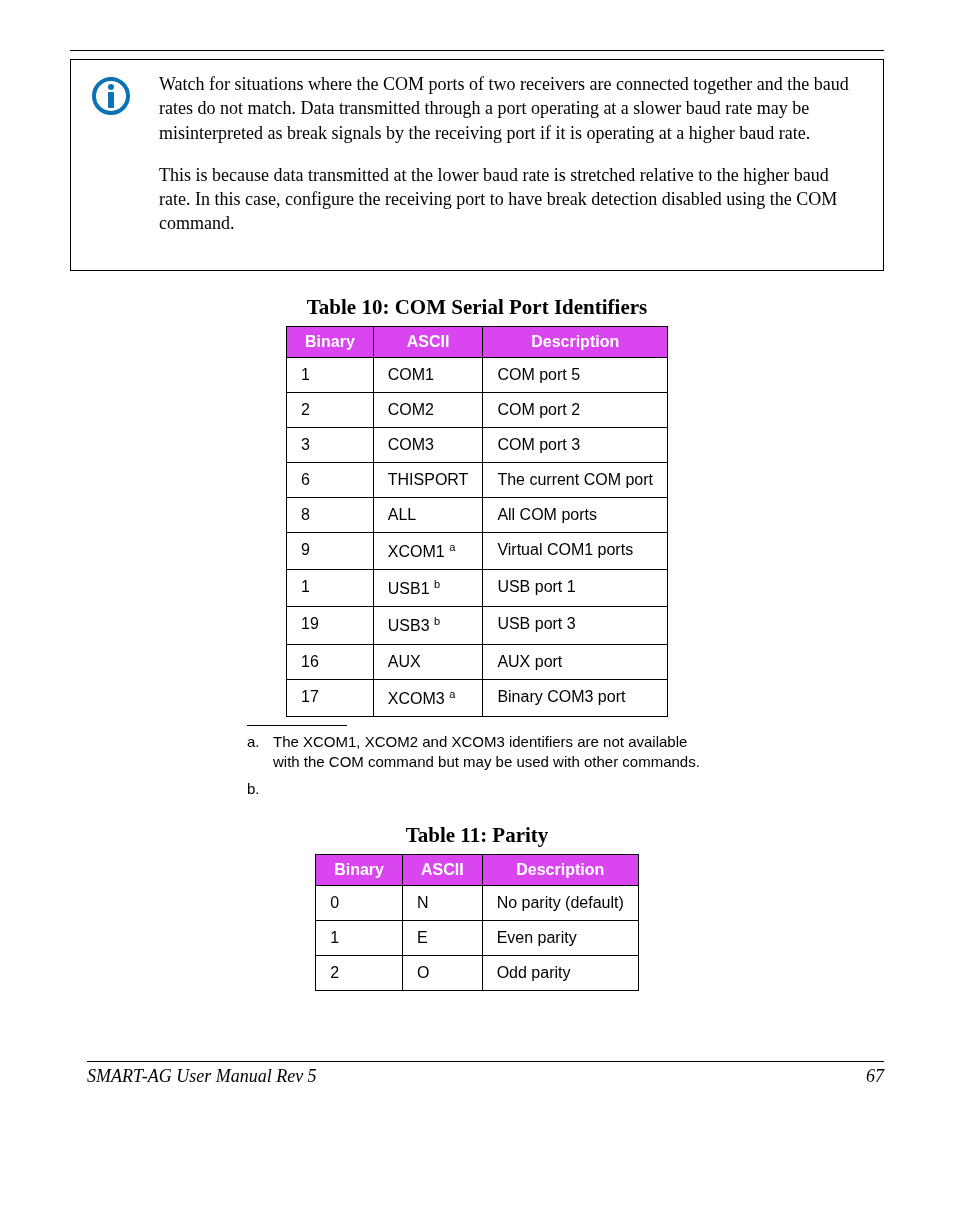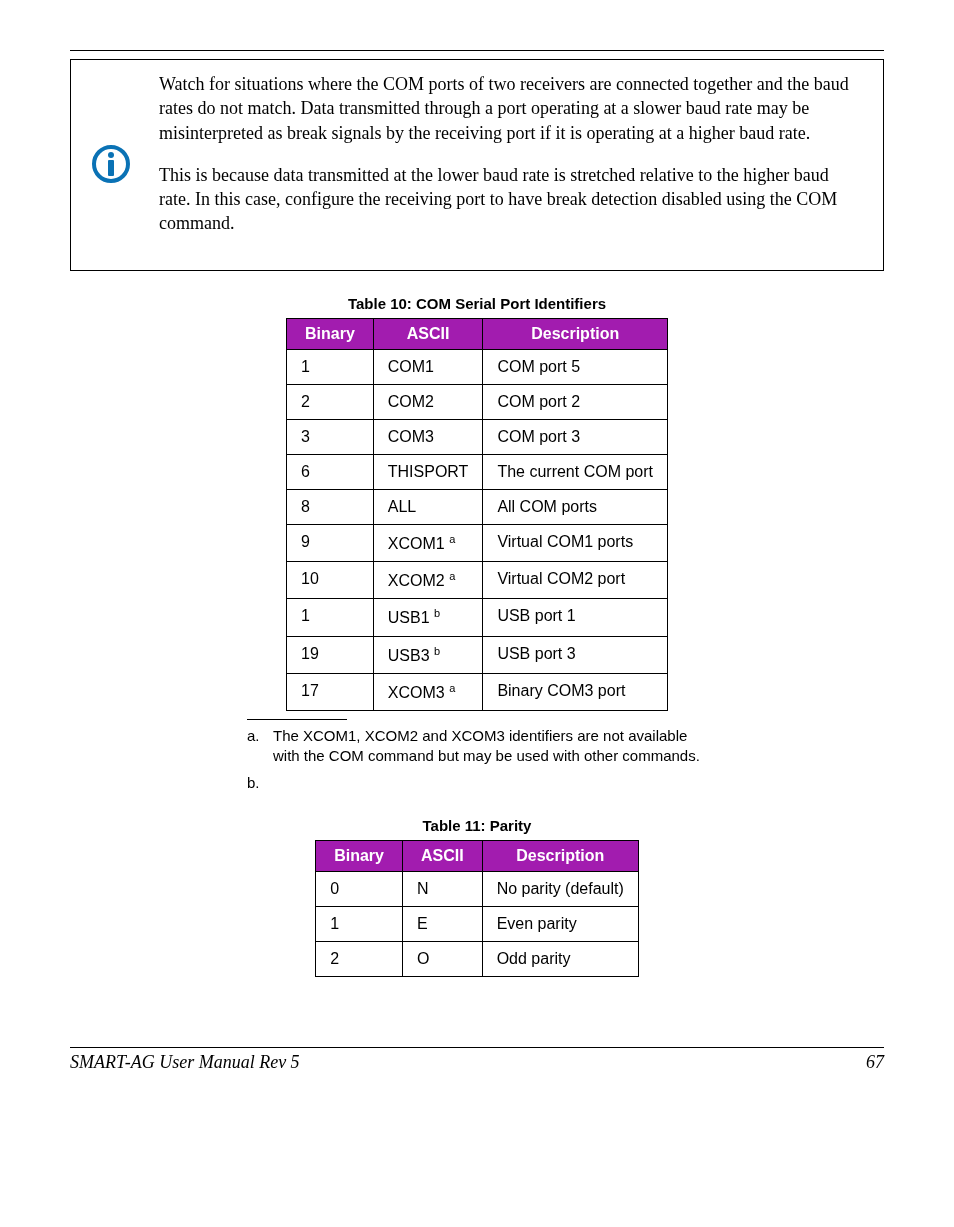--- a/index.html
+++ b/index.html
@@ -15,49 +15,49 @@
   hr.rule {
     border: none;
     border-top: 1px solid #000;
     margin: 0;
   }
   .note-box {
     border: 1px solid #000;
     margin-top: 8px;
     padding: 12px 28px 18px 20px;
     display: flex;
-    align-items: center;
+    align-items: flex-start;
   }
   .note-icon {
     flex: 0 0 auto;
     margin-right: 28px;
     margin-top: 4px;
   }
   .note-icon svg { display:block; }
   .note-text p {
     margin: 0 0 18px 0;
     line-height: 1.35;
   }
   .note-text p:last-child { margin-bottom: 16px; }
 
   .table-caption {
-    font-family: Liberation Sans, sans-serif;
+    font-family: Liberation Serif, serif;
     font-weight: bold;
-    font-size: 15px;
+    font-size: 21px;
     text-align: center;
     margin: 24px 0 6px 0;
   }
   table.data {
     border-collapse: collapse;
     margin: 0 auto;
     font-family: Arial, Helvetica, sans-serif;
     font-size: 16px;
   }
   table.data th {
-    background: #a21caf;
+    background: #d946ef;
     color: #fff;
     font-weight: bold;
     text-align: center;
     padding: 6px 18px;
     border: 1px solid #000;
   }
   table.data td {
     border: 1px solid #000;
     padding: 8px 14px;
     vertical-align: top;
@@ -80,20 +80,21 @@
   }
   .footnotes hr {
     border: none;
     border-top: 1px solid #000;
     width: 100px;
     margin: 0 0 6px 0;
   }
 
   .footer {
     margin-top: 70px;
+    margin-left: 17px;
   }
   .footer hr {
     border: none;
     border-top: 1px solid #000;
     margin-bottom: 4px;
   }
   .footer-row {
     display: flex;
     justify-content: space-between;
     font-style: italic;
@@ -153,33 +154,33 @@
         <td>8</td>
         <td>ALL</td>
         <td>All COM ports</td>
       </tr>
       <tr>
         <td>9</td>
         <td>XCOM1 <span class="sup">a</span></td>
         <td>Virtual COM1 ports</td>
       </tr>
       <tr>
-        <td>10</td>
-        <td>XCOM2 <span class="sup">a</span></td>
-        <td>Virtual COM2 port</td>
-      </tr>
-      <tr>
         <td>1</td>
         <td>USB1 <span class="sup">b</span></td>
         <td>USB port 1</td>
       </tr>
       <tr>
         <td>19</td>
         <td>USB3 <span class="sup">b</span></td>
         <td>USB port 3</td>
+      </tr>
+      <tr>
+        <td>16</td>
+        <td>AUX</td>
+        <td>AUX port</td>
       </tr>
       <tr>
         <td>17</td>
         <td>XCOM3 <span class="sup">a</span></td>
         <td>Binary COM3 port</td>
       </tr>
     </tbody>
 </table>
 
 <div class="footnotes">

